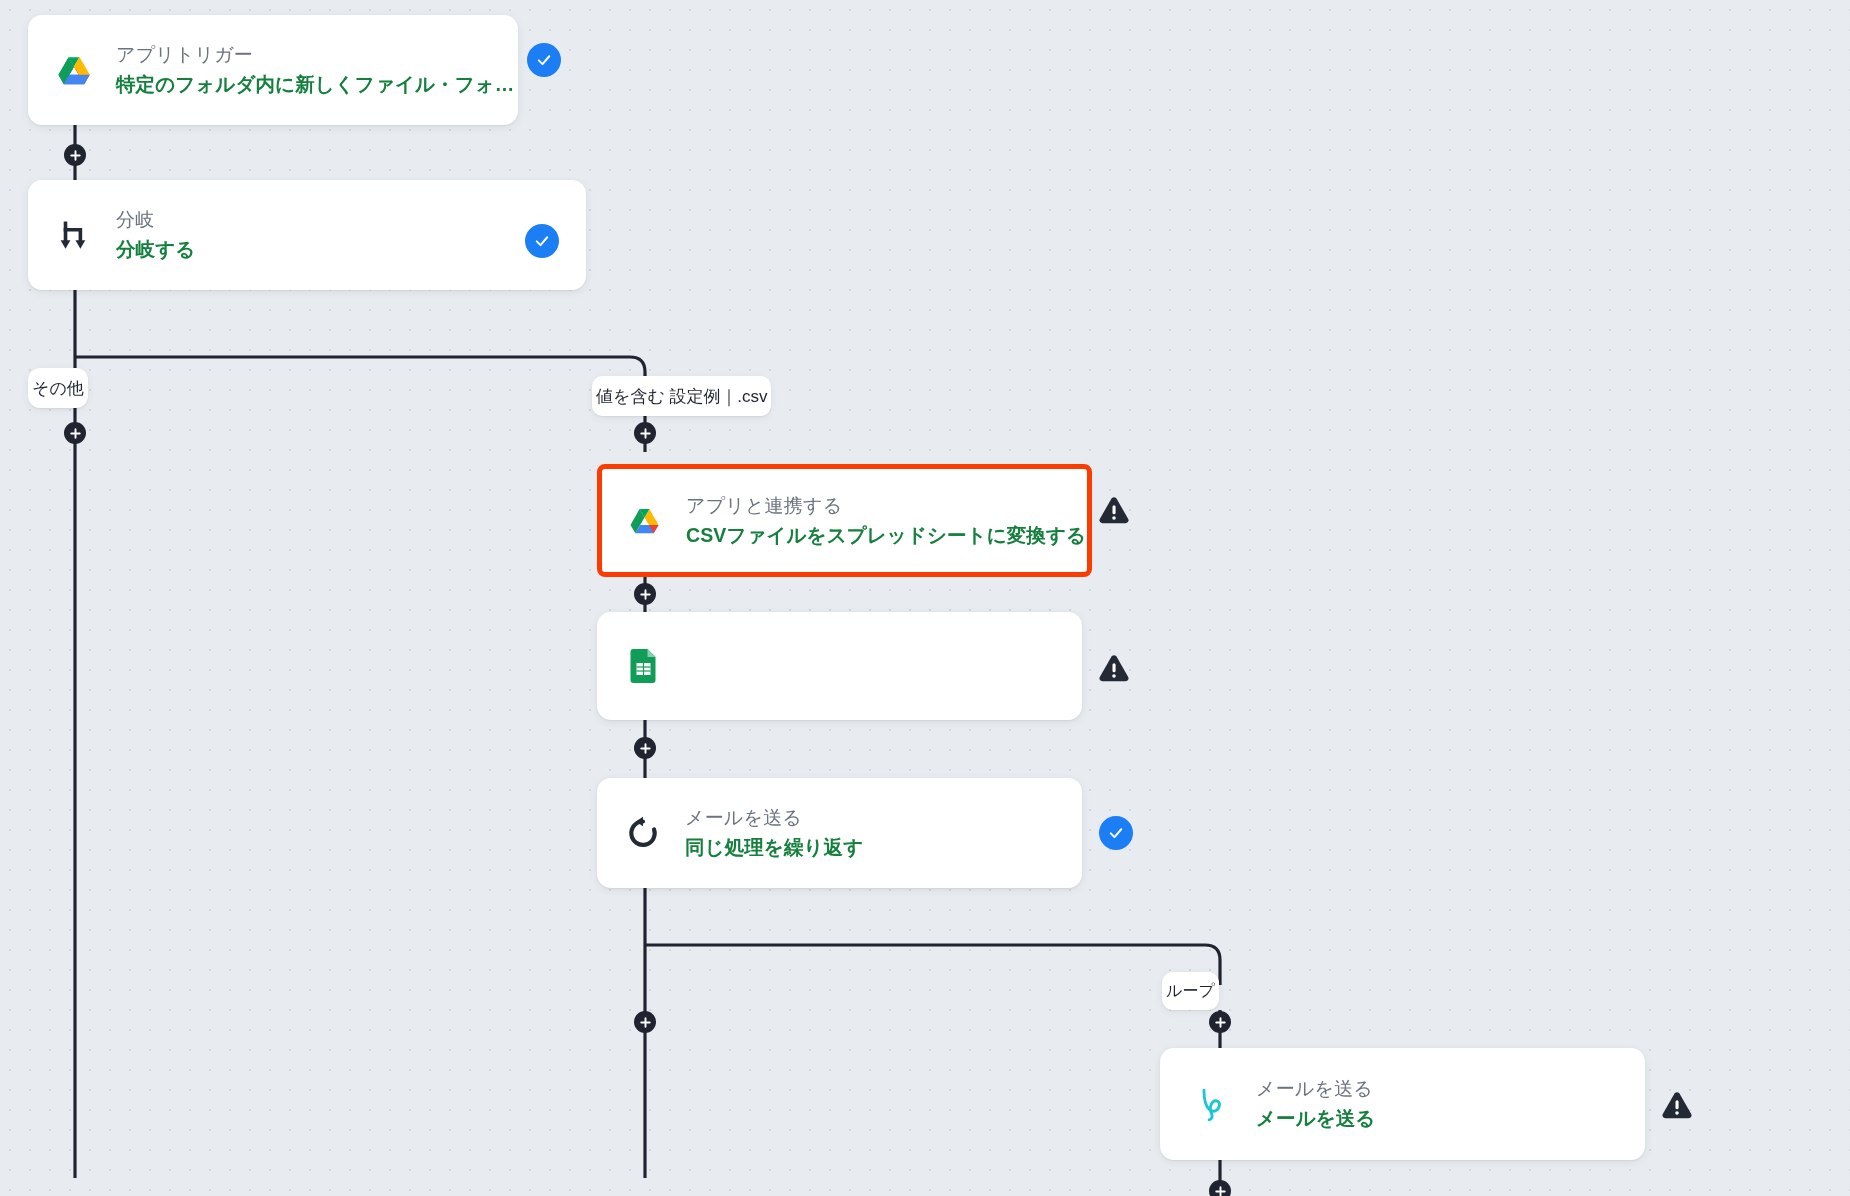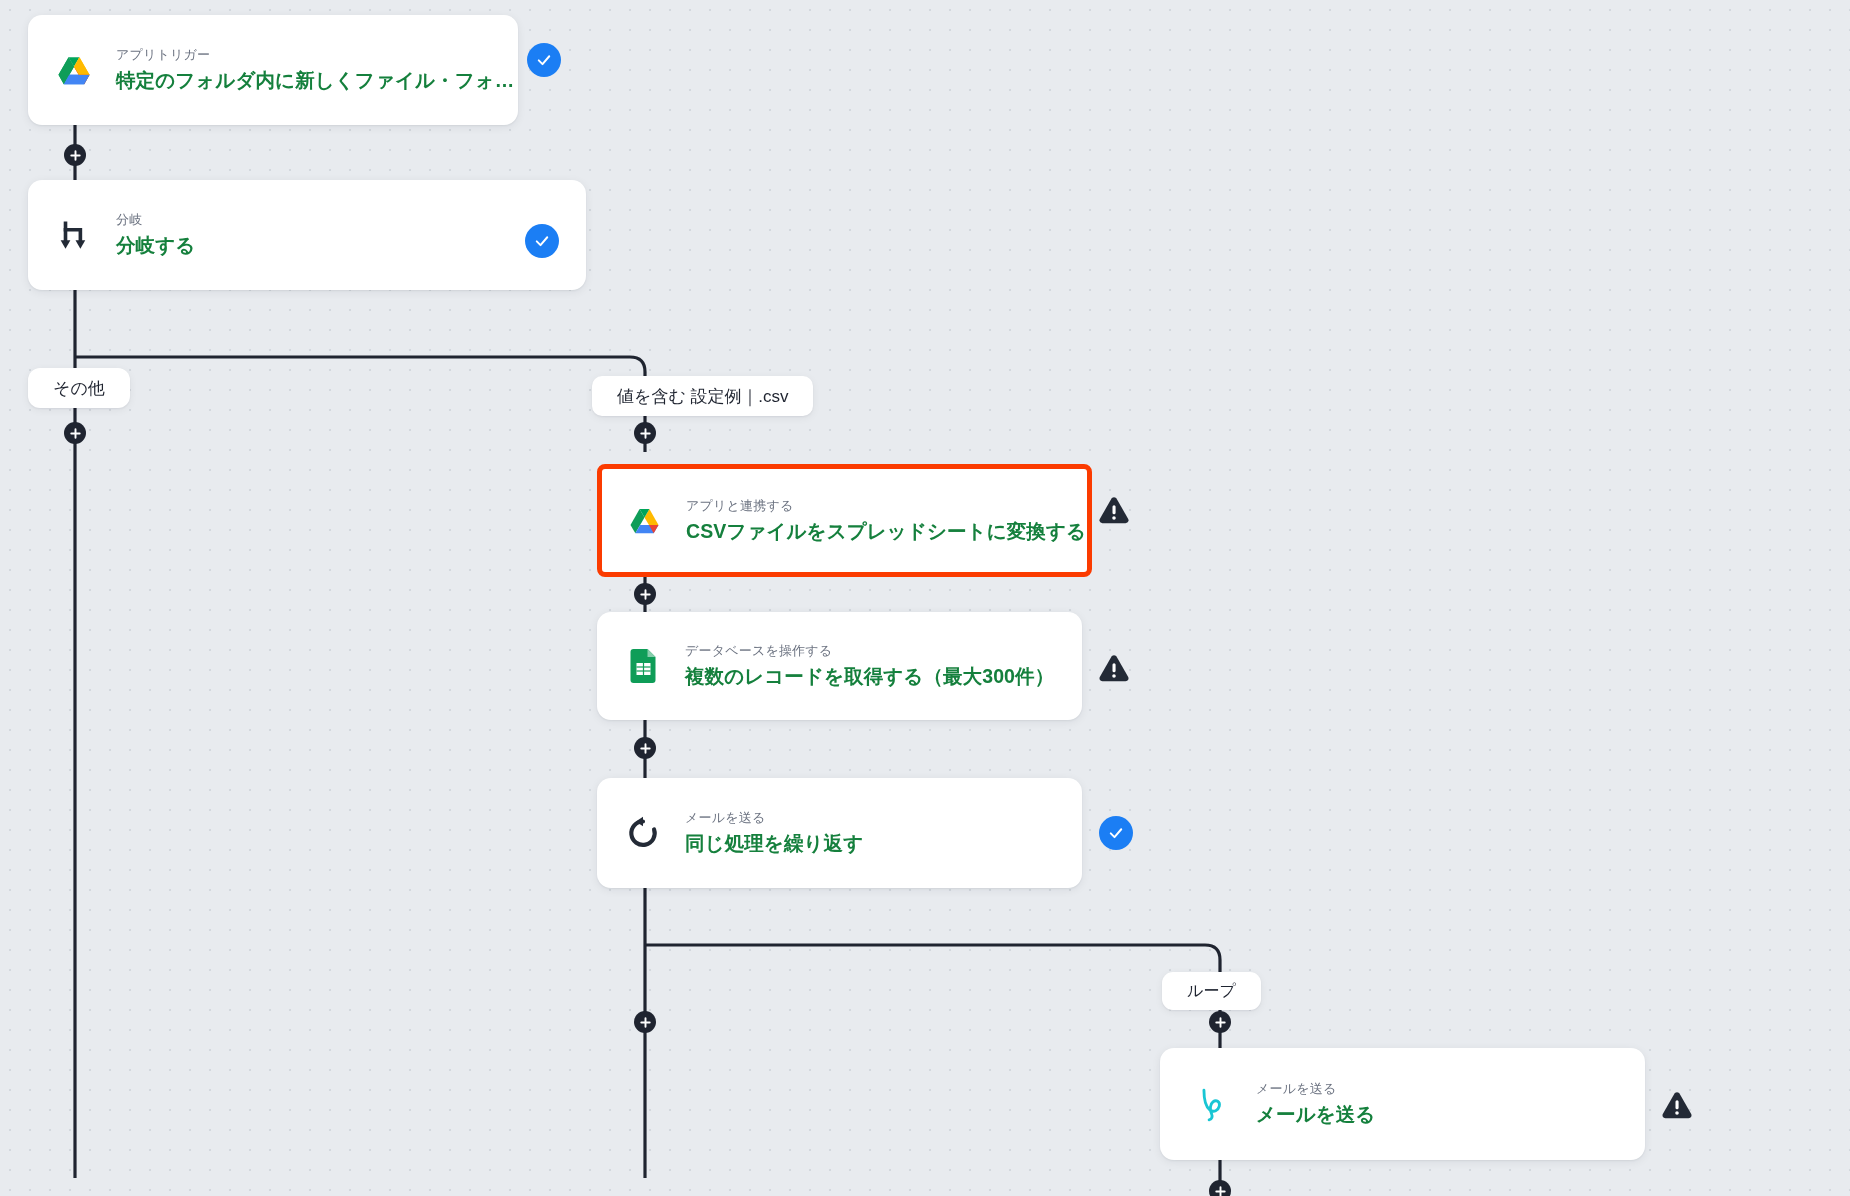--- a/index.html
+++ b/index.html
@@ -37,21 +37,21 @@
     padding: 0 22px;
     margin-top: 12px;
   }
   .card-icon {
     width: 40px; height: 40px;
     flex: 0 0 40px;
     display: flex; align-items: center; justify-content: center;
   }
   .card-text { display: flex; flex-direction: column; gap: 3px; min-width: 0; }
   .card-kind {
-    font-size: 13px;
+    font-size: 19px;
     color: #6b7280;
     letter-spacing: .2px;
     white-space: nowrap;
   }
   .card-title {
     font-size: 19.5px;
     font-weight: 700;
     color: #15803d;
     letter-spacing: .1px;
     white-space: nowrap;
@@ -66,21 +66,21 @@
     background: #1b7ef4;
     border-radius: 50%;
   }
   
   .pill {
     position: absolute;
     background: #ffffff;
     border-radius: 12px;
     height: 40px;
     display: flex; align-items: center; justify-content: center;
-    padding: 0 25px;
+    padding: 0 4px;
     font-size: 17px;
     color: #1f2430;
     white-space: nowrap;
     box-shadow: 0 1px 2px rgba(16,24,40,.06), 0 2px 8px rgba(16,24,40,.06);
   }
   .pill.small { font-size: 16px; height: 38px; border-radius: 11px; }
   
   .plus {
     position: absolute;
     width: 22px; height: 22px;
@@ -204,24 +204,20 @@
         <path d="M3 0 L17 0 L25 8 L25 31 A3 3 0 0 1 22 34 L3 34 A3 3 0 0 1 0 31 L0 3 A3 3 0 0 1 3 0 Z" fill="#0f9d58"></path>
         <path d="M17 0 L25 8 L17 8 Z" fill="#87ceac"></path>
         <rect x="6" y="14" width="14" height="12" fill="#ffffff"></rect>
         <g stroke="#0f9d58" stroke-width="1.2">
           <path d="M6 18 H20"></path>
             <path d="M6 22 H20"></path>
             <path d="M13 14 V26"></path>
         </g>
       </svg>
     </span>
-    <span class="card-text">
-      <span class="card-kind">データベースを操作する</span>
-      <span class="card-title">複数のレコードを取得する（最大300件）</span>
-    </span>
   </div>
   <div class="badge" style="left:1097px; top:651px;">
     <svg width="32" height="30" viewBox="0 0 34 32">
       <path d="M17 2.5 C18.4 2.5 19.4 3.3 20.1 4.5 L32 25.3 C33.3 27.6 31.9 30 29.3 30 L4.7 30 C2.1 30 0.7 27.6 2 25.3 L13.9 4.5 C14.6 3.3 15.6 2.5 17 2.5 Z" fill="#232a36"></path>
       <rect x="15.4" y="11" width="3.3" height="9.6" rx="1.65" fill="#ffffff"></rect>
       <circle cx="17" cy="24.6" r="1.9" fill="#ffffff"></circle>
     </svg>
   </div>
 
   <div class="card" style="left:597px; top:778px; width:485px; height:110px;">

